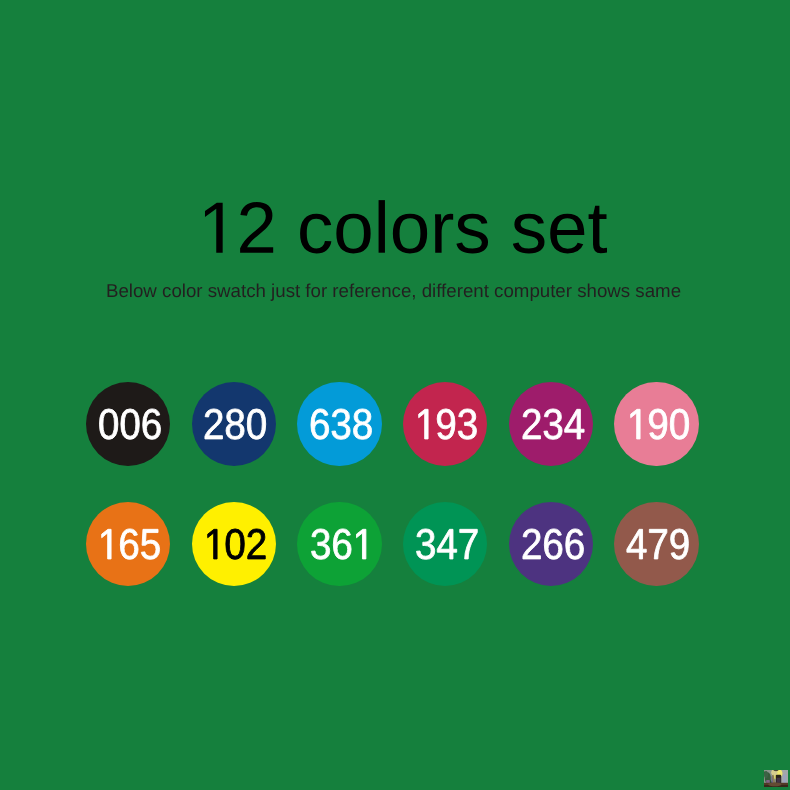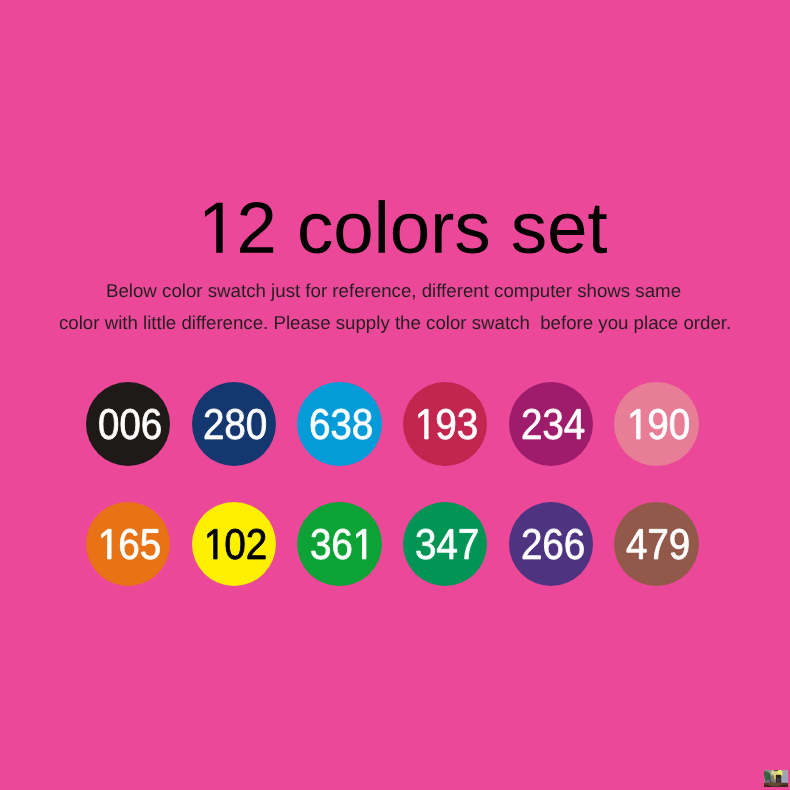--- a/index.html
+++ b/index.html
@@ -10,40 +10,39 @@
   .sub{position:absolute;left:0;width:790px;text-align:center;font-size:18.7px;line-height:1;color:#231f20;white-space:pre;transform:translateZ(0);}
   .sub1{top:281.6px;left:-1.5px;}
   .sub2{top:313.6px;left:0.1px;font-size:18.68px;}
   .swatch{position:absolute;border-radius:50%;}
   .swatch svg{position:absolute;display:block;}
   .thumb{position:absolute;left:764px;top:770px;width:23.6px;height:17.2px;overflow:hidden;line-height:0;}
 </style>
 </head>
 <body style="background: rgb(255, 255, 255);">
 
-<div class="page" style="background: #ec4899;">
+<div class="page" style="background: #15803d;">
   <div class="title" id="title" style="left: 197.6px; top: 186.8px;">
       <svg width="409.687" height="72.600" viewBox="0 0 11557 2048" preserveAspectRatio="none">
         <g transform="translate(0,1854) scale(1,-1)" fill="#000000" stroke="#000000" stroke-width="0">
           <path transform="translate(0,0)" d="M515 0V1237L197 1010V1180L530 1409H696V0Z"></path>
           <path transform="translate(1085,0)" d="M103 0V127Q154 244 227.5 333.5Q301 423 382.0 495.5Q463 568 542.5 630.0Q622 692 686.0 754.0Q750 816 789.5 884.0Q829 952 829 1038Q829 1154 761.0 1218.0Q693 1282 572 1282Q457 1282 382.5 1219.5Q308 1157 295 1044L111 1061Q131 1230 254.5 1330.0Q378 1430 572 1430Q785 1430 899.5 1329.5Q1014 1229 1014 1044Q1014 962 976.5 881.0Q939 800 865.0 719.0Q791 638 582 468Q467 374 399.0 298.5Q331 223 301 153H1036V0Z"></path>
           <path transform="translate(2793,0)" d="M275 546Q275 330 343.0 226.0Q411 122 548 122Q644 122 708.5 174.0Q773 226 788 334L970 322Q949 166 837.0 73.0Q725 -20 553 -20Q326 -20 206.5 123.5Q87 267 87 542Q87 815 207.0 958.5Q327 1102 551 1102Q717 1102 826.5 1016.0Q936 930 964 779L779 765Q765 855 708.0 908.0Q651 961 546 961Q403 961 339.0 866.0Q275 771 275 546Z"></path>
           <path transform="translate(3817,0)" d="M1053 542Q1053 258 928.0 119.0Q803 -20 565 -20Q328 -20 207.0 124.5Q86 269 86 542Q86 1102 571 1102Q819 1102 936.0 965.5Q1053 829 1053 542ZM864 542Q864 766 797.5 867.5Q731 969 574 969Q416 969 345.5 865.5Q275 762 275 542Q275 328 344.5 220.5Q414 113 563 113Q725 113 794.5 217.0Q864 321 864 542Z"></path>
           <path transform="translate(4956,0)" d="M138 0V1484H318V0Z"></path>
           <path transform="translate(5411,0)" d="M1053 542Q1053 258 928.0 119.0Q803 -20 565 -20Q328 -20 207.0 124.5Q86 269 86 542Q86 1102 571 1102Q819 1102 936.0 965.5Q1053 829 1053 542ZM864 542Q864 766 797.5 867.5Q731 969 574 969Q416 969 345.5 865.5Q275 762 275 542Q275 328 344.5 220.5Q414 113 563 113Q725 113 794.5 217.0Q864 321 864 542Z"></path>
           <path transform="translate(6550,0)" d="M142 0V830Q142 944 136 1082H306Q314 898 314 861H318Q361 1000 417.0 1051.0Q473 1102 575 1102Q611 1102 648 1092V927Q612 937 552 937Q440 937 381.0 840.5Q322 744 322 564V0Z"></path>
           <path transform="translate(7232,0)" d="M950 299Q950 146 834.5 63.0Q719 -20 511 -20Q309 -20 199.5 46.5Q90 113 57 254L216 285Q239 198 311.0 157.5Q383 117 511 117Q648 117 711.5 159.0Q775 201 775 285Q775 349 731.0 389.0Q687 429 589 455L460 489Q305 529 239.5 567.5Q174 606 137.0 661.0Q100 716 100 796Q100 944 205.5 1021.5Q311 1099 513 1099Q692 1099 797.5 1036.0Q903 973 931 834L769 814Q754 886 688.5 924.5Q623 963 513 963Q391 963 333.0 926.0Q275 889 275 814Q275 768 299.0 738.0Q323 708 370.0 687.0Q417 666 568 629Q711 593 774.0 562.5Q837 532 873.5 495.0Q910 458 930.0 409.5Q950 361 950 299Z"></path>
           <path transform="translate(8825,0)" d="M950 299Q950 146 834.5 63.0Q719 -20 511 -20Q309 -20 199.5 46.5Q90 113 57 254L216 285Q239 198 311.0 157.5Q383 117 511 117Q648 117 711.5 159.0Q775 201 775 285Q775 349 731.0 389.0Q687 429 589 455L460 489Q305 529 239.5 567.5Q174 606 137.0 661.0Q100 716 100 796Q100 944 205.5 1021.5Q311 1099 513 1099Q692 1099 797.5 1036.0Q903 973 931 834L769 814Q754 886 688.5 924.5Q623 963 513 963Q391 963 333.0 926.0Q275 889 275 814Q275 768 299.0 738.0Q323 708 370.0 687.0Q417 666 568 629Q711 593 774.0 562.5Q837 532 873.5 495.0Q910 458 930.0 409.5Q950 361 950 299Z"></path>
           <path transform="translate(9849,0)" d="M276 503Q276 317 353.0 216.0Q430 115 578 115Q695 115 765.5 162.0Q836 209 861 281L1019 236Q922 -20 578 -20Q338 -20 212.5 123.0Q87 266 87 548Q87 816 212.5 959.0Q338 1102 571 1102Q1048 1102 1048 527V503ZM862 641Q847 812 775.0 890.5Q703 969 568 969Q437 969 360.5 881.5Q284 794 278 641Z"></path>
           <path transform="translate(10988,0)" d="M554 8Q465 -16 372 -16Q156 -16 156 229V951H31V1082H163L216 1324H336V1082H536V951H336V268Q336 190 361.5 158.5Q387 127 450 127Q486 127 554 141Z"></path>
         </g>
       </svg>
     </div>
   <div class="sub sub1" style="color: rgb(35, 31, 32);">Below color swatch just for reference, different computer shows same</div>
-  <div class="sub sub2" style="color: rgb(35, 31, 32);">color with little difference. Please supply the color swatch  before you place order.</div>
   <div id="swatches">
       <div class="swatch" style="width: 84.3px; height: 84.3px; left: 85.85px; top: 381.65px; background: rgb(30, 26, 24);">
         <svg width="64.211" height="43.000" viewBox="0 0 3417 2048" preserveAspectRatio="none" style="left: 11.9445px; top: 18.015px;">
           <g transform="translate(0,1854) scale(1,-1)" fill="#ffffff" stroke="#ffffff" stroke-width="45">
             <path transform="translate(0,0)" d="M1059 705Q1059 352 934.5 166.0Q810 -20 567 -20Q324 -20 202.0 165.0Q80 350 80 705Q80 1068 198.5 1249.0Q317 1430 573 1430Q822 1430 940.5 1247.0Q1059 1064 1059 705ZM876 705Q876 1010 805.5 1147.0Q735 1284 573 1284Q407 1284 334.5 1149.0Q262 1014 262 705Q262 405 335.5 266.0Q409 127 569 127Q728 127 802.0 269.0Q876 411 876 705Z"></path>
             <path transform="translate(1139,0)" d="M1059 705Q1059 352 934.5 166.0Q810 -20 567 -20Q324 -20 202.0 165.0Q80 350 80 705Q80 1068 198.5 1249.0Q317 1430 573 1430Q822 1430 940.5 1247.0Q1059 1064 1059 705ZM876 705Q876 1010 805.5 1147.0Q735 1284 573 1284Q407 1284 334.5 1149.0Q262 1014 262 705Q262 405 335.5 266.0Q409 127 569 127Q728 127 802.0 269.0Q876 411 876 705Z"></path>
             <path transform="translate(2278,0)" d="M1049 461Q1049 238 928.0 109.0Q807 -20 594 -20Q356 -20 230.0 157.0Q104 334 104 672Q104 1038 235.0 1234.0Q366 1430 608 1430Q927 1430 1010 1143L838 1112Q785 1284 606 1284Q452 1284 367.5 1140.5Q283 997 283 725Q332 816 421.0 863.5Q510 911 625 911Q820 911 934.5 789.0Q1049 667 1049 461ZM866 453Q866 606 791.0 689.0Q716 772 582 772Q456 772 378.5 698.5Q301 625 301 496Q301 333 381.5 229.0Q462 125 588 125Q718 125 792.0 212.5Q866 300 866 453Z"></path>
           </g>
         </svg>
       </div>

